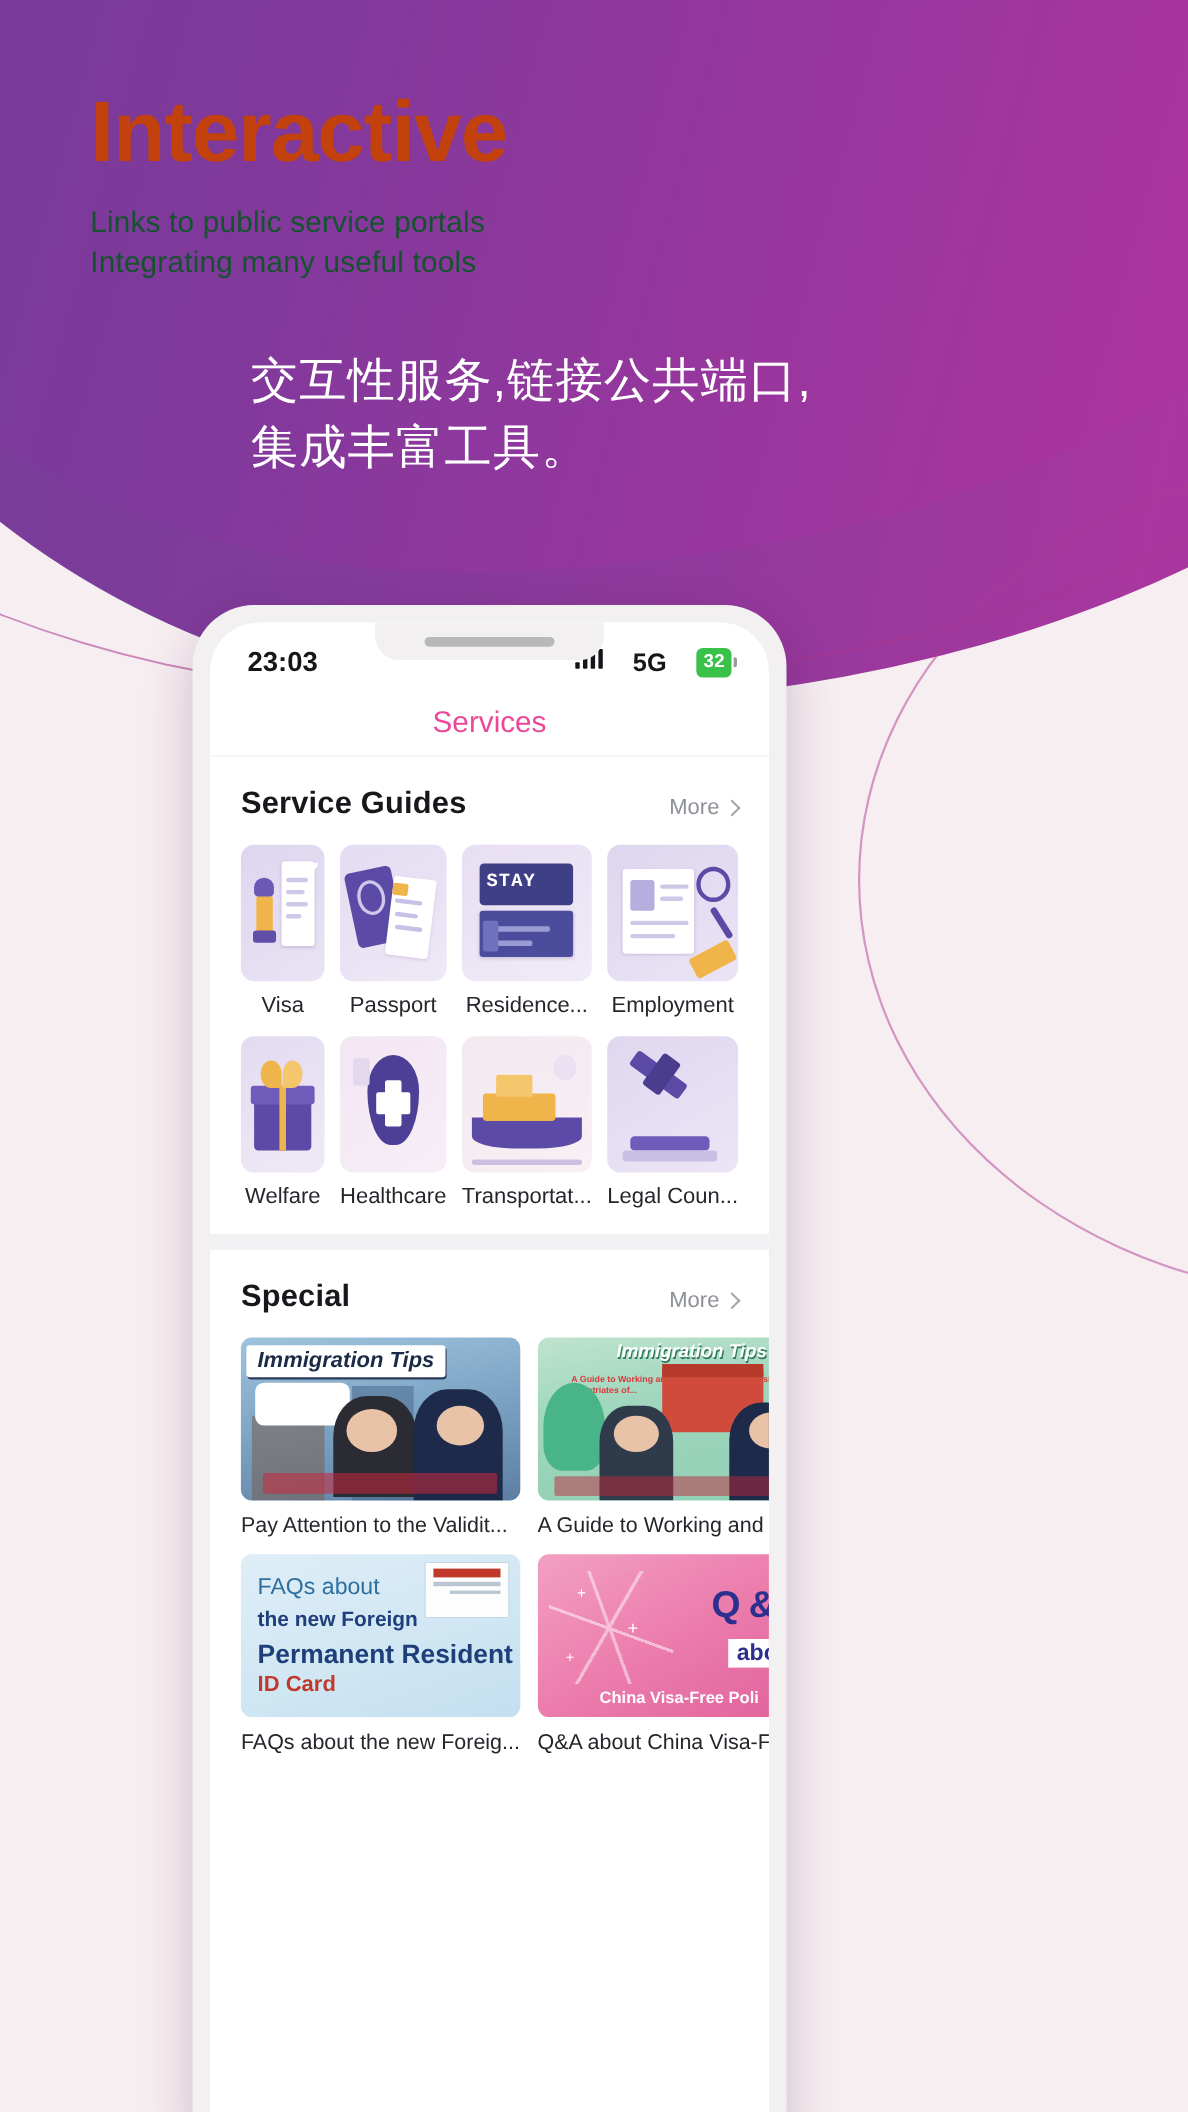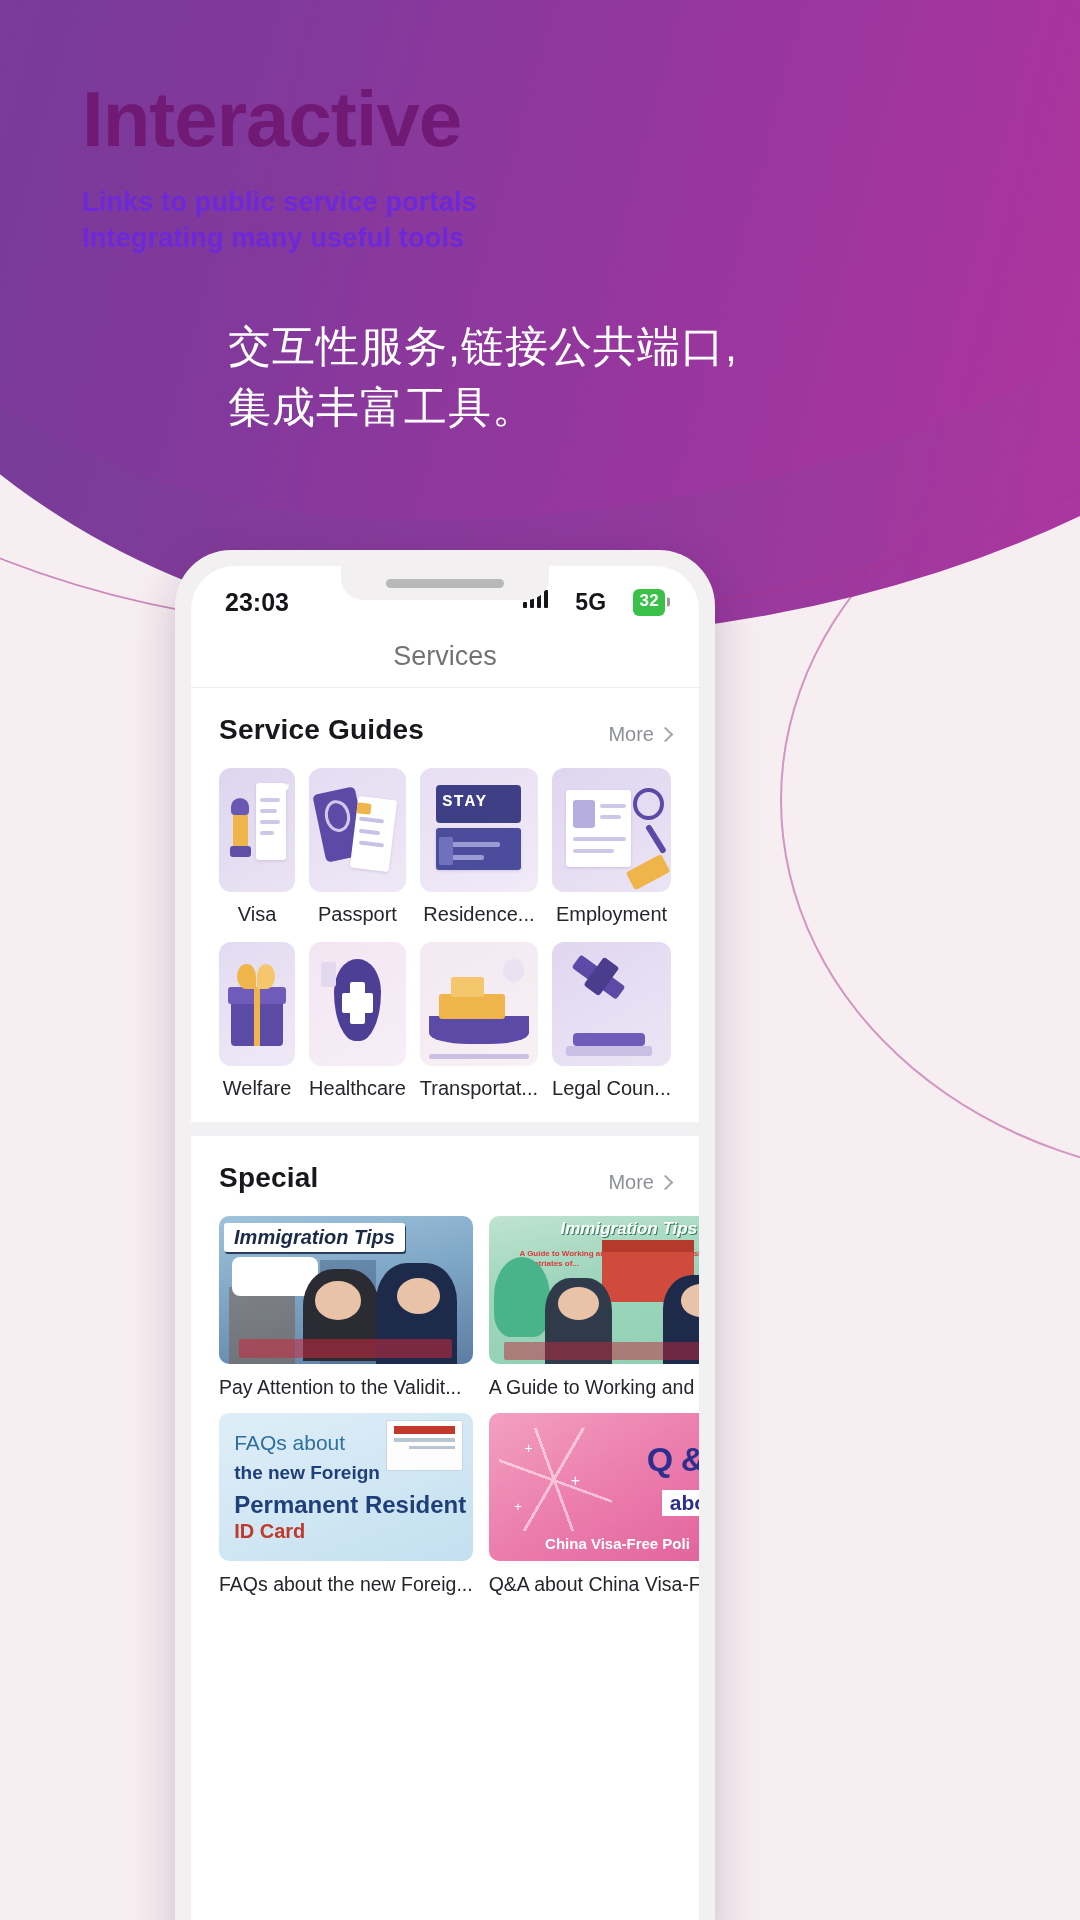--- a/index.html
+++ b/index.html
@@ -41,25 +41,25 @@
     left:780px; top:420px;
     width:900px; height:760px;
     border-radius:50%;
     border:2px solid #b03b93;
     opacity:.5;
   }
 
   
   .hero { position:absolute; left:82px; top:80px; z-index:5; }
   .hero h1 {
-    font-size:78px; line-height:1.0; font-weight:700; color:#701a75;
+    font-size:78px; line-height:1.0; font-weight:700; color:#c2410c;
     letter-spacing:-1px;
   }
   .hero .sub {
-    margin-top:26px; font-size:27px; font-weight:700; color:#6d28d9;
+    margin-top:26px; font-size:27px; font-weight:400; color:#14532d;
     line-height:1.35; letter-spacing:.2px;
   }
 
   .hero-cn {
     position:absolute; left:228px; top:316px; z-index:5;
     font-size:43px; line-height:1.42; color:#ffffff; font-weight:400;
     letter-spacing:1px;
   }
 
   
@@ -109,21 +109,21 @@
     position:relative;
   }
   .batt:after{
     content:""; position:absolute; right:-5px; top:50%; transform:translateY(-50%);
     width:3px; height:9px; background:#9a9a9a; border-radius:0 2px 2px 0;
   }
 
   
   .navbar {
     height:62px; display:flex; align-items:center; justify-content:center;
-    font-size:27px; color:#737373; border-bottom:1px solid #ececec;
+    font-size:27px; color:#ec4899; border-bottom:1px solid #ececec;
   }
 
   .scroll { background:#f4f4f6; }
 
   .card-sec { background:#fff; padding:26px 28px 22px 28px; }
   .sec-head {
     display:flex; align-items:flex-end; justify-content:space-between; margin-bottom:22px;
   }
   .sec-title { font-size:28px; font-weight:700; color:#16181c; letter-spacing:.2px; }
   .more { display:flex; align-items:center; gap:6px; font-size:20px; color:#8c9096; }

